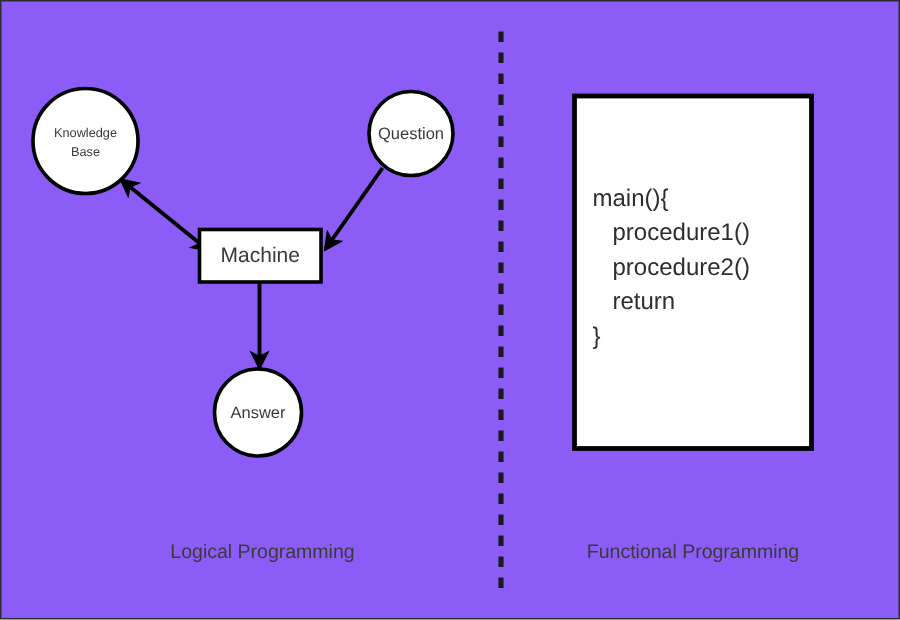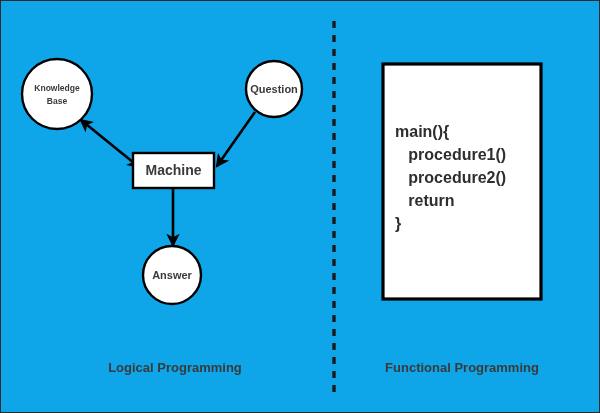--- a/index.html
+++ b/index.html
@@ -10,23 +10,22 @@
   }
   body {
     font-family: "Liberation Sans", sans-serif;
   }
   #frame {
     position: relative;
     width: 598px;
     height: 411px;
     margin: 0;
     border: 1px solid #2b2b2b;
-    background: #0ea5e9;
+    background: #8b5cf6;
     overflow: hidden;
-    font-weight: bold;
   }
   #diagram-svg {
     position: absolute;
     left: 0;
     top: 0;
     width: 598px;
     height: 411px;
     display: block;
   }
   .node-circle {

